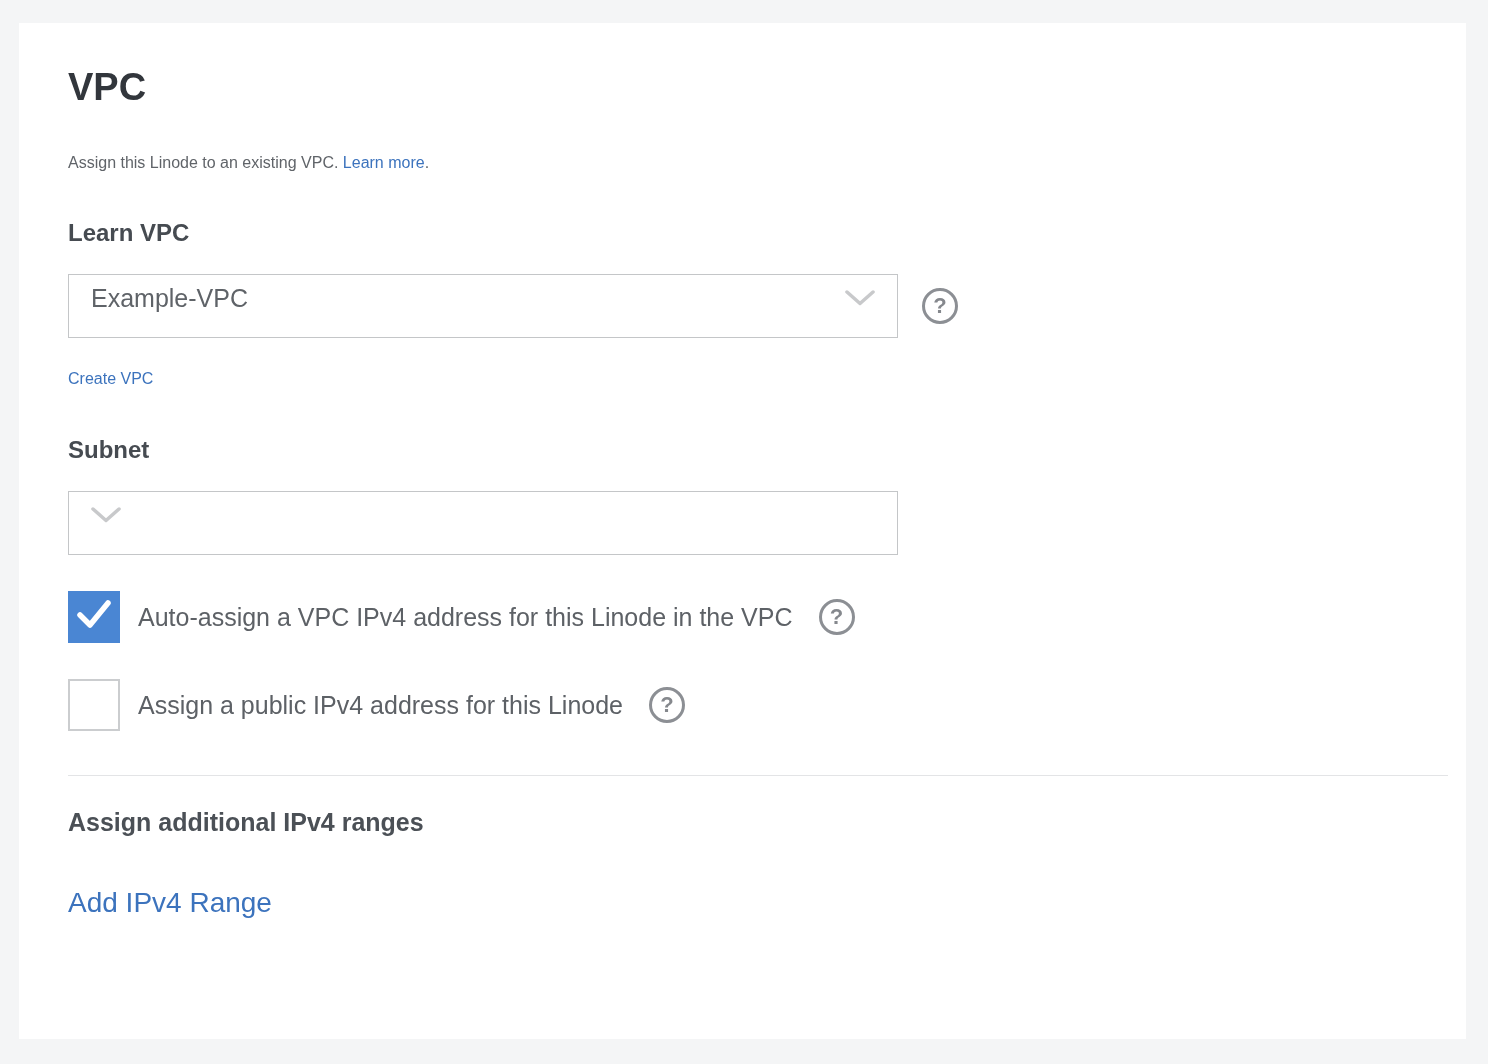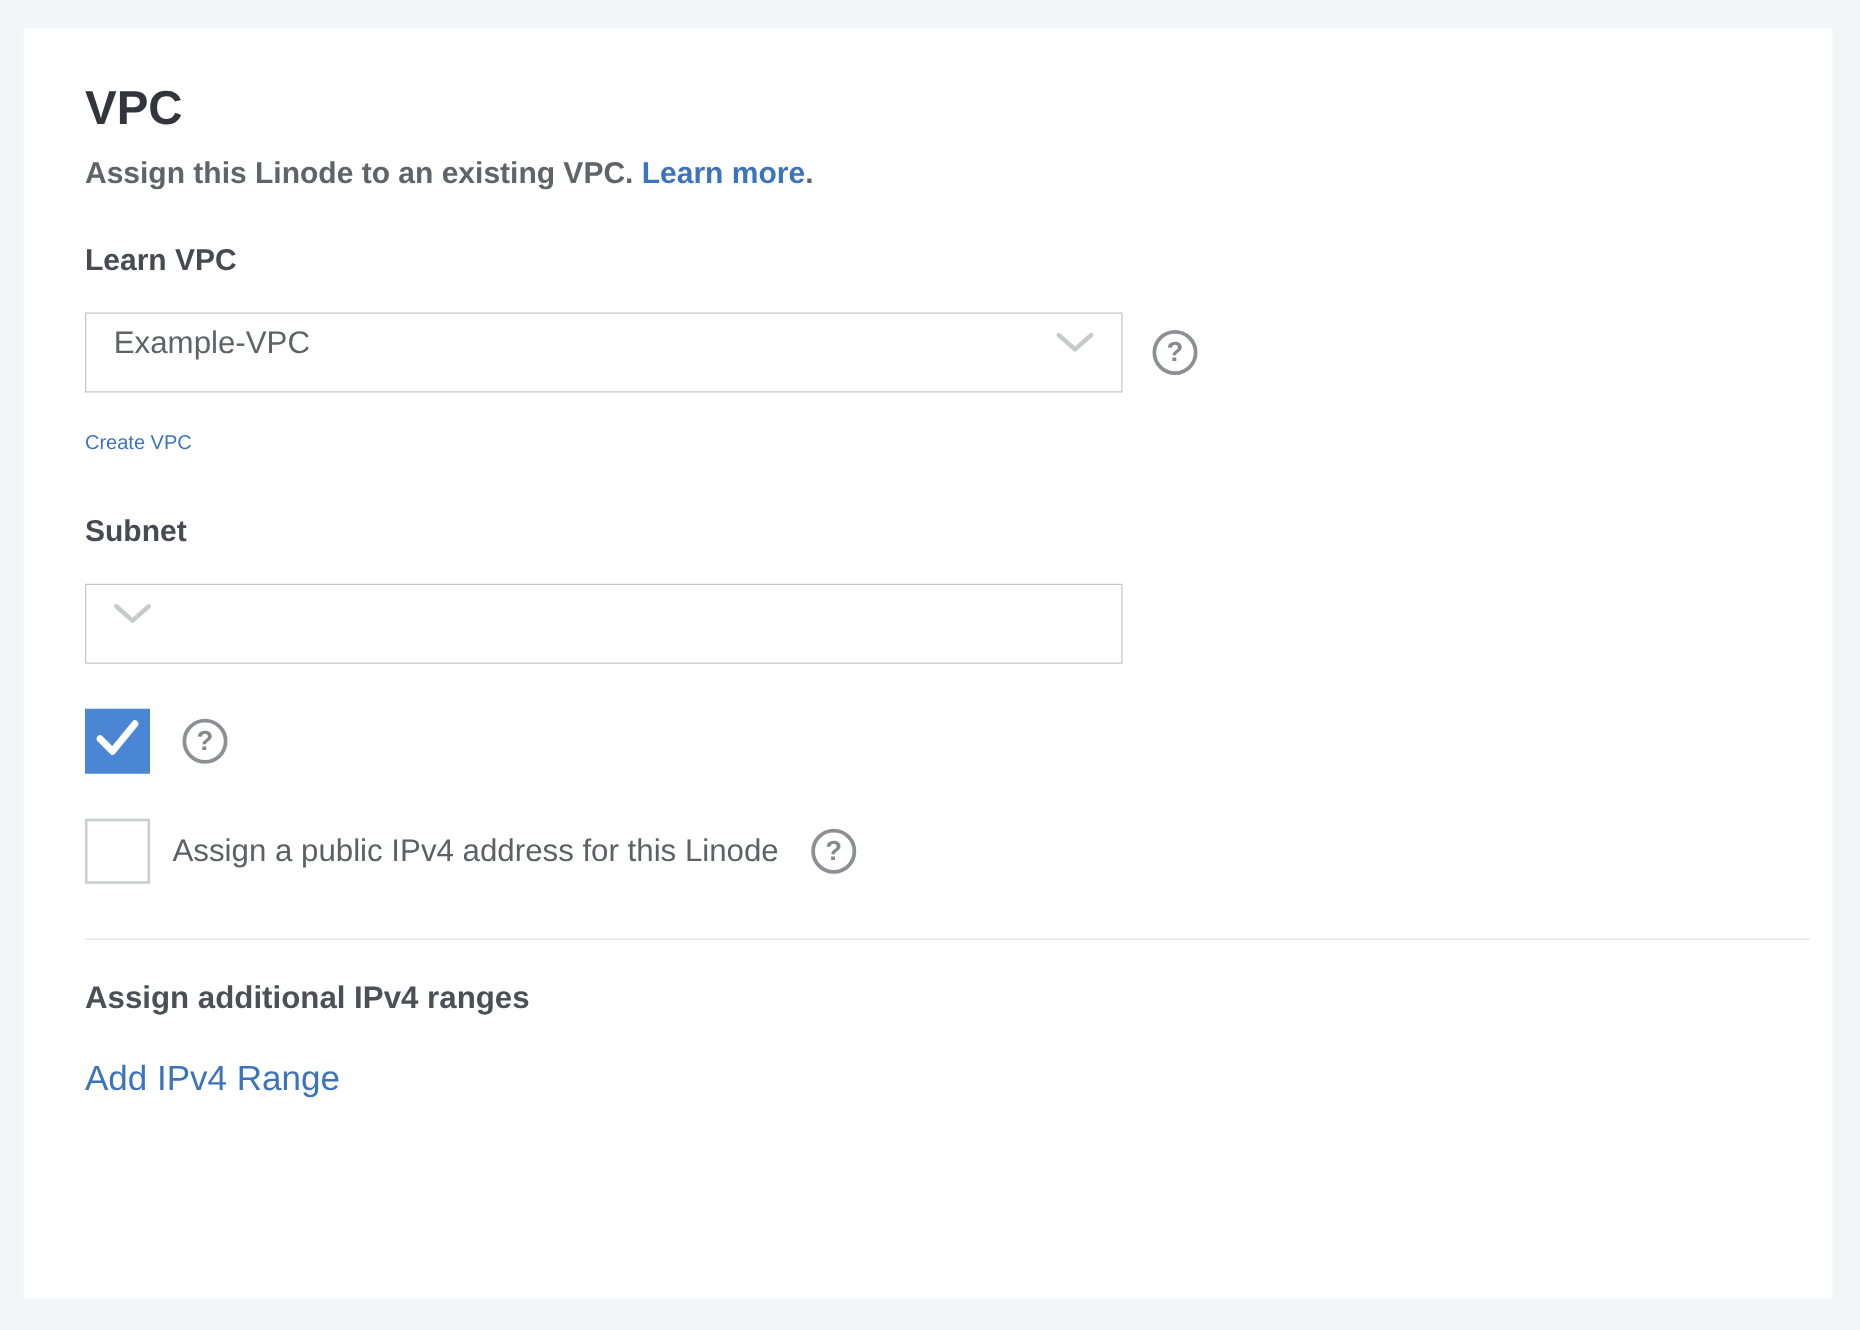--- a/index.html
+++ b/index.html
@@ -15,23 +15,22 @@
     position: absolute; left: 19px; top: 23px;
     width: 1447px; height: 1016px;
     background: #ffffff;
     padding: 42px 40px 0 49px;
   }
   .panel-title {
     margin: 0; font-size: 38px; font-weight: 700;
     line-height: 44px; color: #32363c;
   }
   .intro {
-    margin: 13px 0 0; font-size: 24px; line-height: 34px;
+    margin: 37px 0 0; font-size: 16px; line-height: 34px;
     color: #606469;
-    font-weight: bold;
   }
   a.link { color: #3c73bd; text-decoration: none; cursor: pointer; }
   .field-label {
     font-size: 24px; font-weight: 700; color: #464b51; line-height: 30px;
   }
   .field-label.vpc { margin-top: 38px; }
   .field-label.subnet { margin-top: 40px; }
   .field-row { display: flex; align-items: center; margin-top: 26px; }
   .select {
     width: 830px; height: 64px;
@@ -68,21 +67,21 @@
   .section-title {
     margin: 30px 0 0; font-size: 25px; font-weight: 700;
     color: #4b5056; line-height: 32px;
   }
   .ranges-desc {
     margin: 34px 0 0; font-size: 25px; line-height: 37px;
     color: #606469; max-width: 900px;
   }
   .add-link {
     display: block; width: fit-content;
-    margin-top: 32px; font-size: 28px; line-height: 34px;
+    margin-top: 48px; font-size: 28px; line-height: 34px;
   }
 </style>
 </head>
 <body>
 
 <div class="stage">
   <div class="card">
 
     <h1 class="panel-title">VPC</h1>
 
@@ -118,20 +117,21 @@
     </div>
 
     <div class="check-row">
       <div class="checkbox checked" role="checkbox" aria-checked="true">
         <span>
           <svg width="34" height="30" viewBox="0 0 34 30">
               <polyline points="3,15 13,25 31,3" fill="none" stroke="#ffffff" stroke-width="5.5" stroke-linecap="round" stroke-linejoin="round"></polyline>
             </svg>
         </span>
       </div>
+      <span class="check-label">Auto-assign a VPC IPv4 address for this Linode in the VPC</span>
       <span class="help">?</span>
     </div>
 
     <div class="check-row">
       <div class="checkbox unchecked" role="checkbox" aria-checked="false"></div>
       <span class="check-label">Assign a public IPv4 address for this Linode</span>
       <span class="help">?</span>
     </div>
 
     <hr class="divider">

